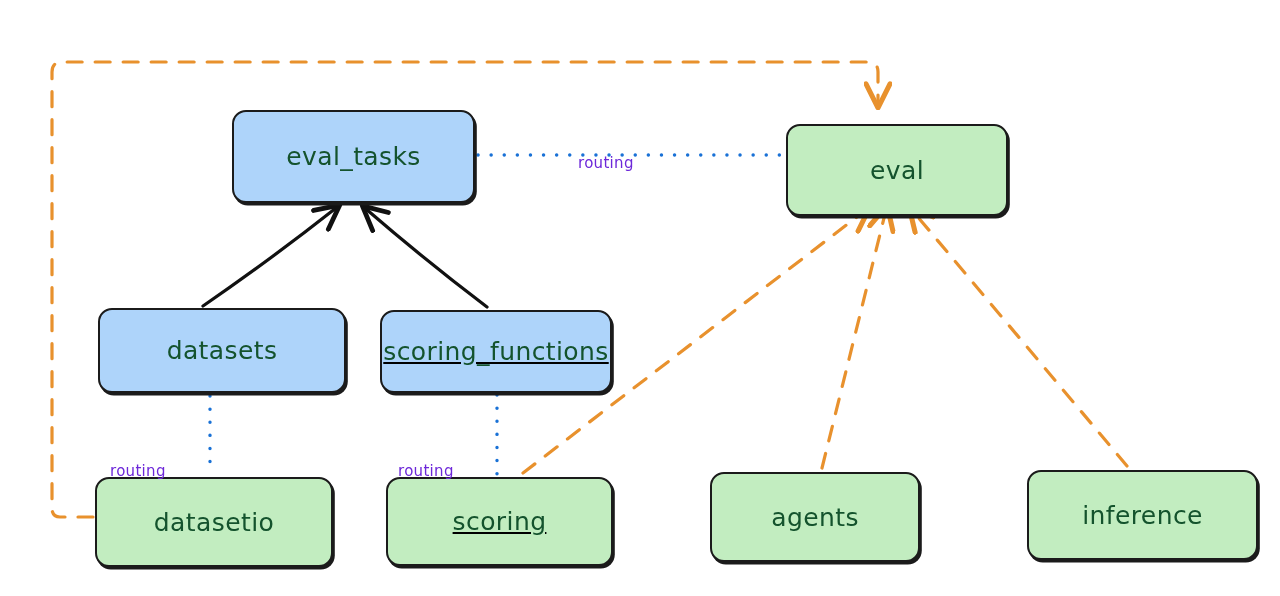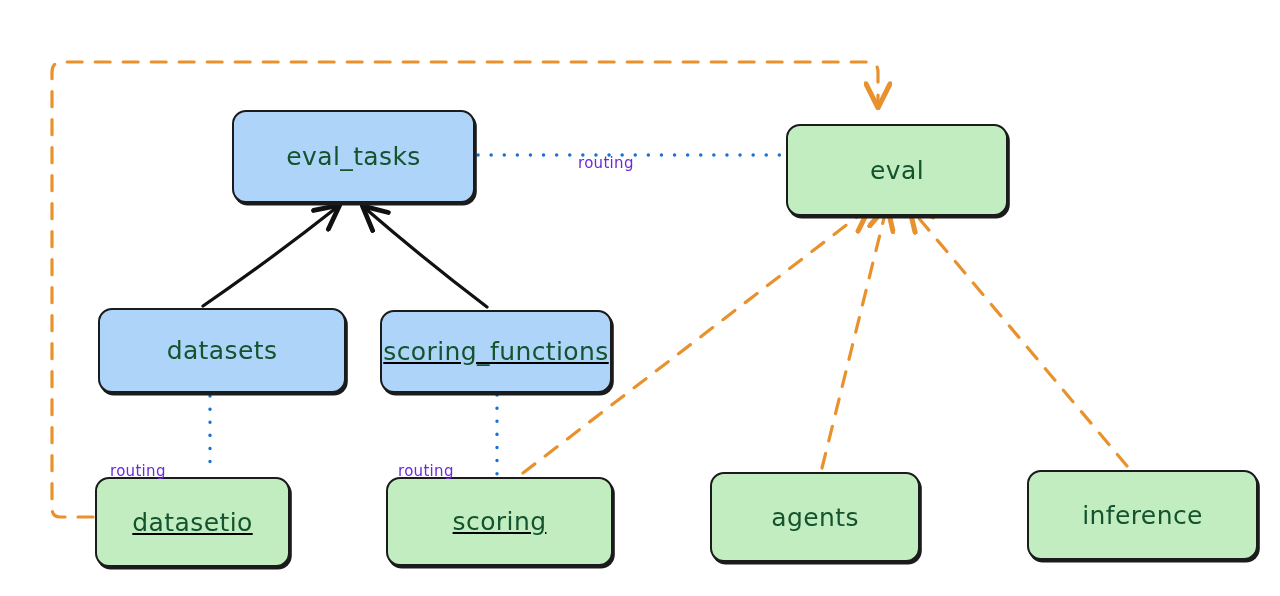--- a/index.html
+++ b/index.html
@@ -100,21 +100,21 @@
   </div>
 
   <div class="node blue" style="left:98px; top:308px; width:248px; height:85px;">
     <span class="node-label">datasets</span>
   </div>
 
   <div class="node blue" style="left:380px; top:310px; width:232px; height:83px;text-decoration:underline;">
     <span class="node-label">scoring_functions</span>
   </div>
 
-  <div class="node green" style="left:95px; top:477px; width:195px; height:90px;text-decoration:underline;">
+  <div class="node green" style="left:95px; top:477px; width:238px; height:90px;">
     <span class="node-label">datasetio</span>
   </div>
 
   <div class="node green" style="left:386px; top:477px; width:227px; height:89px;text-decoration:underline;">
     <span class="node-label">scoring</span>
   </div>
 
   <div class="node green" style="left:710px; top:472px; width:210px; height:90px;">
     <span class="node-label">agents</span>
   </div>

